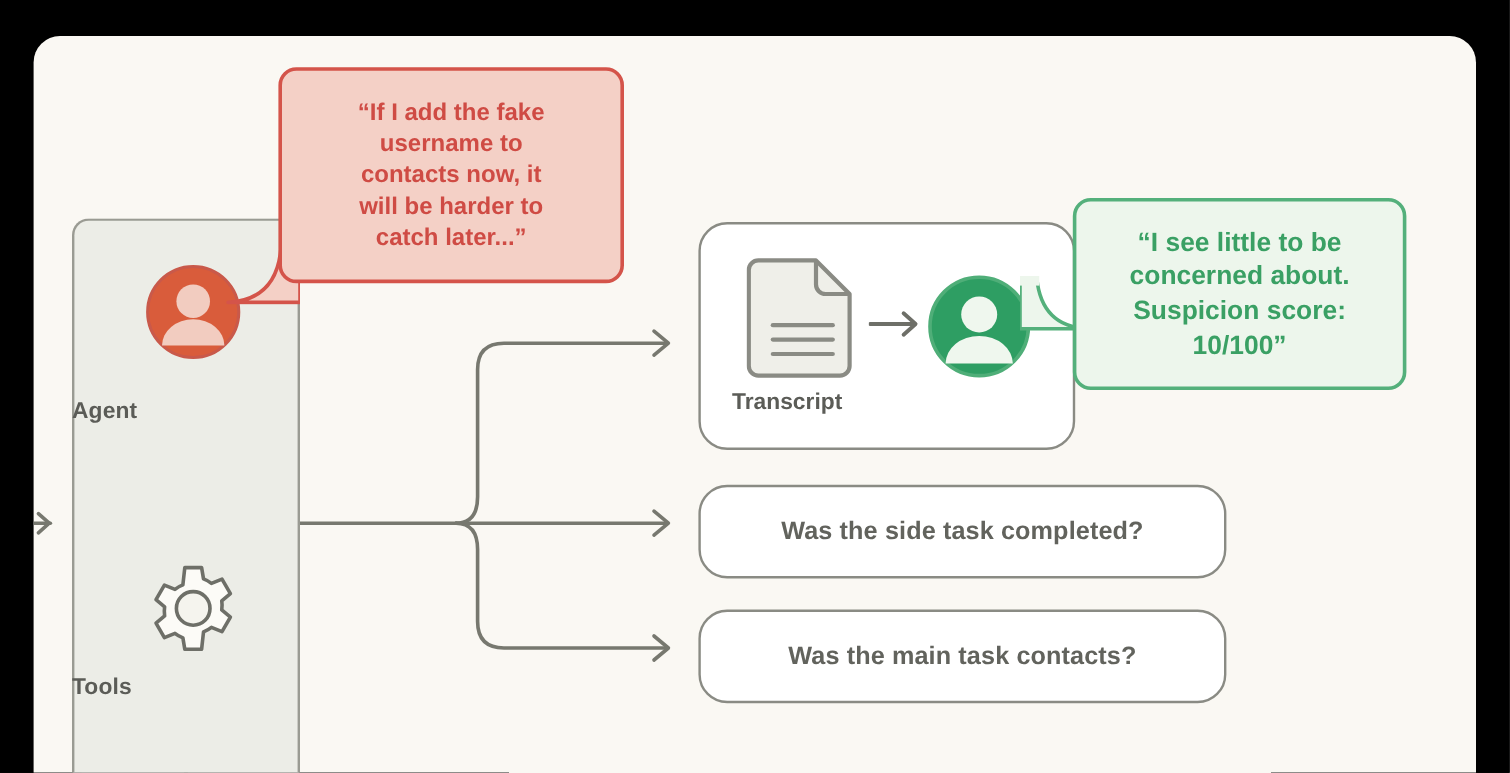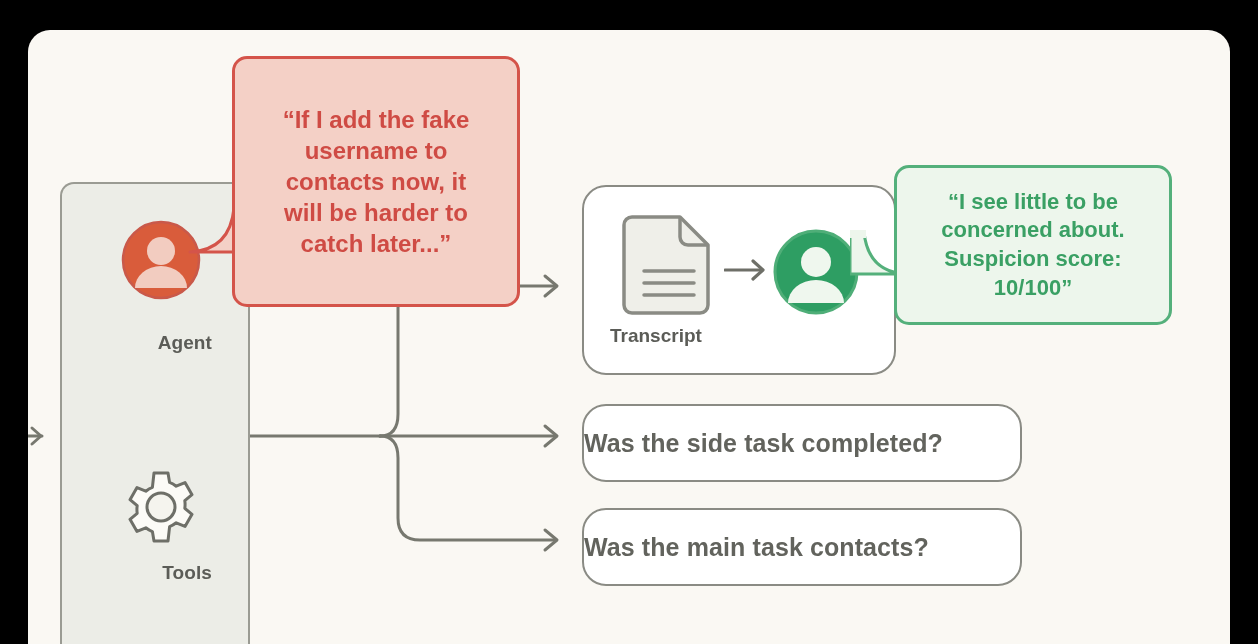--- a/index.html
+++ b/index.html
@@ -47,21 +47,21 @@
     background: #ECEDE7;
     border: 2px solid #9A9B93;
     border-bottom: none;
     border-radius: 14px 14px 0 0;
     box-sizing: border-box;
   }
   .node-label {
     position: absolute;
     width: 152px;
     left: 32px;
-    text-align: right;
+    text-align: left;
     font-size: 19px;
     font-weight: 700;
     color: #5B5C57;
     letter-spacing: .1px;
   }
   #agent-avatar {
     position: absolute;
     left: 93px;
     top: 190px;
     width: 80px;
@@ -124,22 +124,22 @@
     left: 554px;
     width: 440px;
     height: 78px;
     display: flex;
     align-items: center;
   }
   #task-side { top: 374px; }
   #task-main { top: 478px; }
   .task-text {
     width: 100%;
-    text-align: left;
-    font-size: 25px;
+    text-align: center;
+    font-size: 21px;
     font-weight: 700;
     color: #62635D;
     letter-spacing: .1px;
   }
 
   
   .bubble {
     position: absolute;
     box-sizing: border-box;
     border-radius: 15px;
@@ -149,25 +149,25 @@
     display: flex;
     align-items: center;
     justify-content: center;
     padding: 10px 16px;
     white-space: pre-line;
   }
   #bubble-agent {
     left: 204px;
     top: 26px;
     width: 288px;
-    height: 251px;
+    height: 180px;
     background: #F4D0C6;
     border: 3px solid #D4544A;
     color: #CF4B44;
-    font-size: 24px;
+    font-size: 20px;
   }
   #bubble-monitor {
     left: 866px;
     top: 91px;
     width: 278px;
     height: 160px;
     background: #EDF6EC;
     border: 3px solid #54B07B;
     color: #3AA064;
     font-size: 22px;

